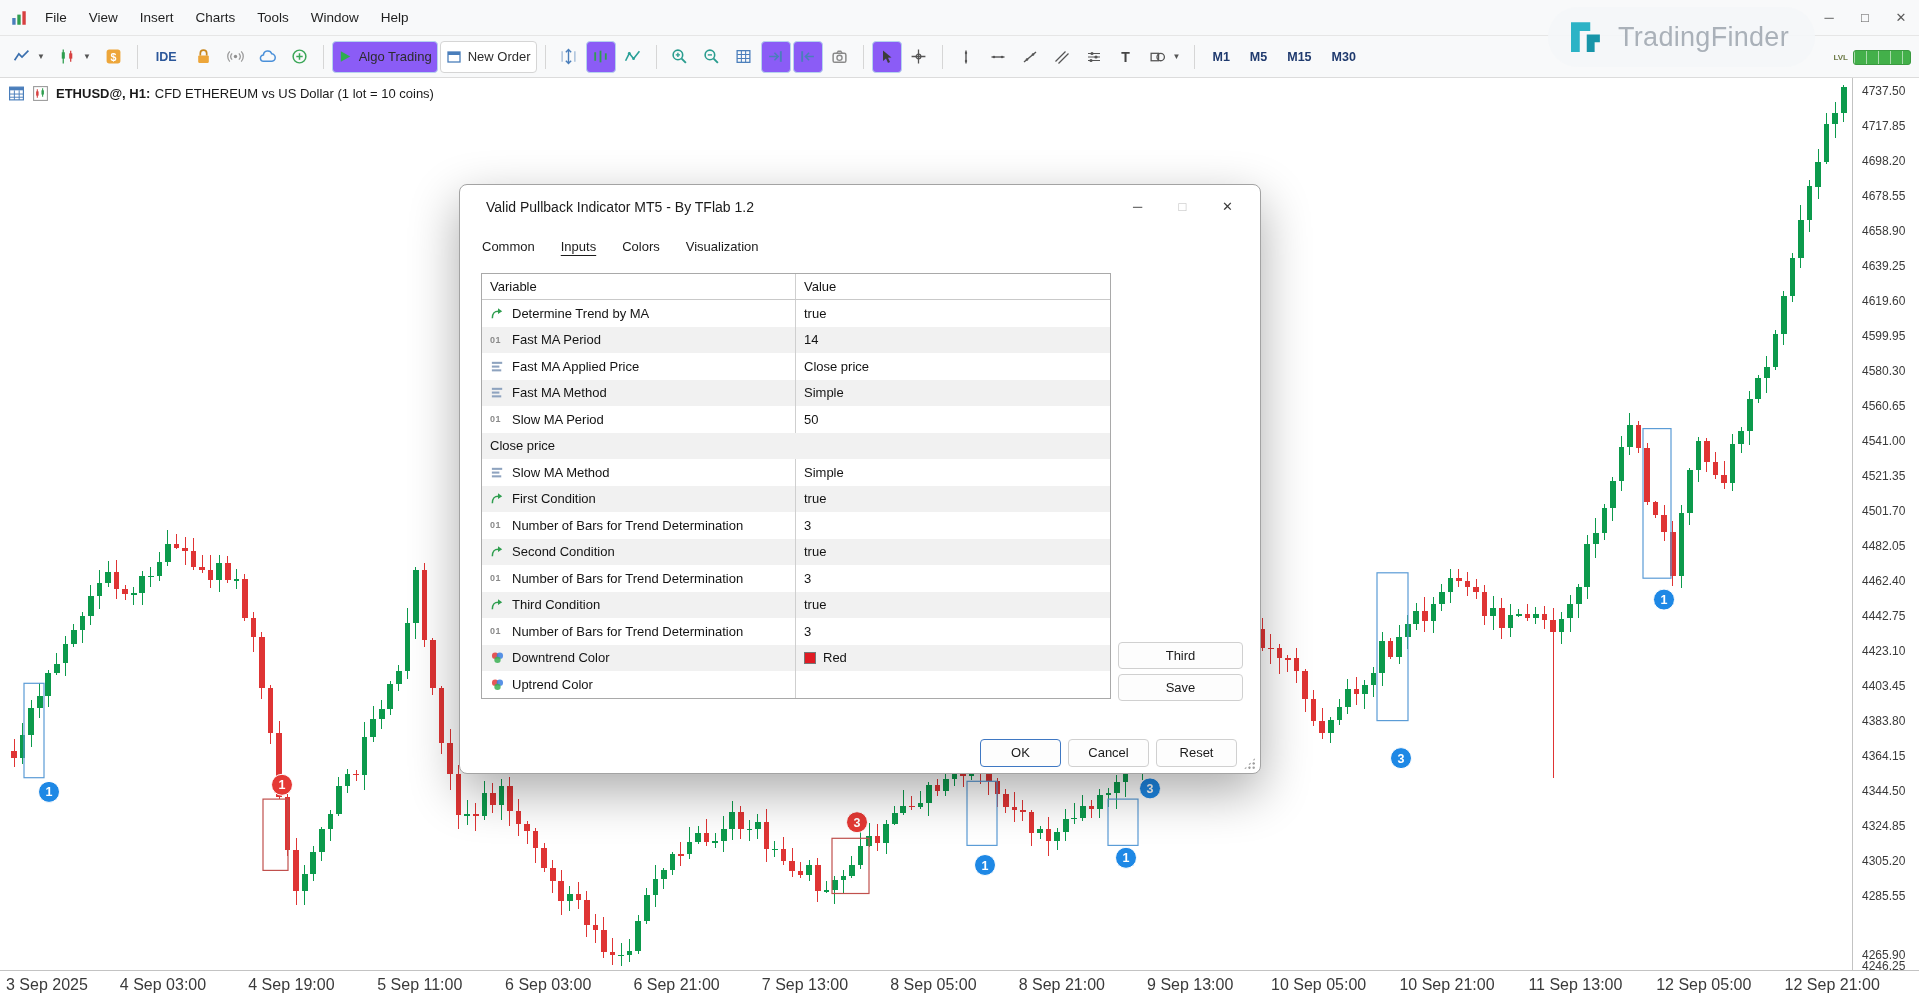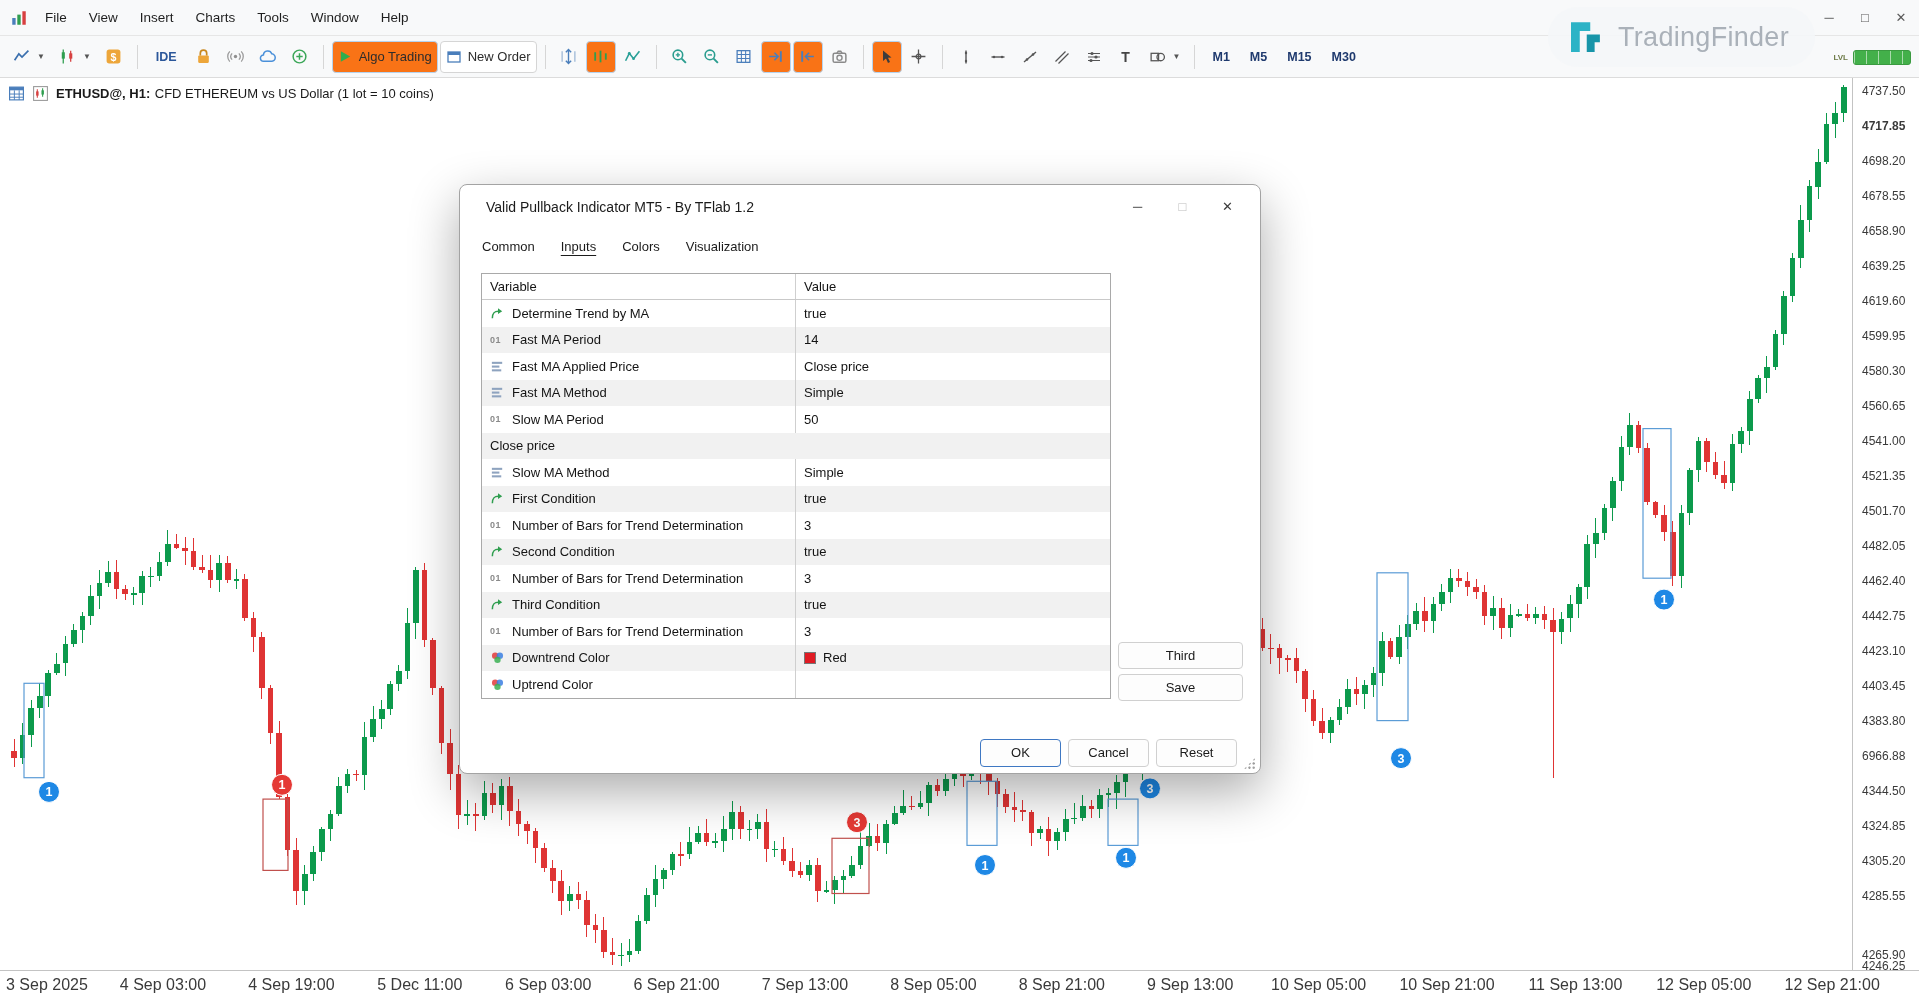--- a/index.html
+++ b/index.html
@@ -12,21 +12,21 @@
   .app-icon { width:18px; height:18px; margin:0 6px 0 2px; }
   .menu-item { padding:0 11px; font-size:13.5px; color:#1f1f1f; line-height:36px; cursor:default; }
   .win-controls { margin-left:auto; display:flex; }
   .win-btn { width:36px; text-align:center; color:#5a5a5a; font-size:13px; line-height:36px; }
 
   
   .toolbar { height:42px; background:#f8f9fa; border-bottom:1px solid #dcdcdc;
     display:flex; align-items:center; padding:0 6px; position:relative; }
   .tb-btn { height:32px; min-width:30px; display:flex; align-items:center; justify-content:center;
     gap:6px; border:1px solid transparent; border-radius:4px; margin:0 1px; font-size:13px; color:#2c2c2c; padding:0 5px; }
-  .tb-btn.active { background:#f97316; border-color:#b6d3ee; }
+  .tb-btn.active { background:#8b5cf6; border-color:#b6d3ee; }
   .tb-btn .lbl { white-space:nowrap; }
   .tb-sep { width:1px; height:24px; background:#d6d6d6; margin:0 7px; flex:0 0 1px; }
   .caret { font-size:8px; color:#555; margin-left:1px; }
   .tf-btn { font-weight:700; color:#1f3a6e; font-size:12.5px; padding:0 8px; }
   .ide-lbl { color:#2b579a; font-weight:700; font-size:12.5px; padding:0 4px; }
   .lvl-cluster { position:absolute; right:8px; top:0; height:42px; display:flex; align-items:center; gap:5px; z-index:50; }
   .lvl-txt { font-size:8px; color:#6d7a46; font-weight:700; }
   .battery { width:58px; height:15px; border-radius:3px; background:#43b04a;
     background-image:linear-gradient(90deg, rgba(255,255,255,.55) 1px, transparent 1px);
     background-size:12px 100%; border:1px solid #3a9a40; }
@@ -774,51 +774,51 @@
         <rect x="8.9" y="5" width="2.3" height="4" fill="#2f9e4f"></rect>
       </svg>
     <span>
       <span class="sym">ETHUSD@, H1:</span>
       <span class="desc">CFD ETHEREUM vs US Dollar (1 lot = 10 coins)</span>
     </span>
   </div>
 
   <div class="price-axis">
       <div class="plabel" style="top: 5px;">4737.50</div>
-      <div class="plabel" style="top: 40px; font-weight: bold;">4717.85</div>
+      <div class="plabel" style="top: 40px;">4717.85</div>
       <div class="plabel" style="top: 75px;">4698.20</div>
       <div class="plabel" style="top: 110px;">4678.55</div>
       <div class="plabel" style="top: 145px;">4658.90</div>
       <div class="plabel" style="top: 180px;">4639.25</div>
       <div class="plabel" style="top: 215px;">4619.60</div>
       <div class="plabel" style="top: 250px;">4599.95</div>
       <div class="plabel" style="top: 285px;">4580.30</div>
       <div class="plabel" style="top: 320px;">4560.65</div>
       <div class="plabel" style="top: 355px;">4541.00</div>
       <div class="plabel" style="top: 390px;">4521.35</div>
       <div class="plabel" style="top: 425px;">4501.70</div>
       <div class="plabel" style="top: 460px;">4482.05</div>
       <div class="plabel" style="top: 495px;">4462.40</div>
       <div class="plabel" style="top: 530px;">4442.75</div>
       <div class="plabel" style="top: 565px;">4423.10</div>
       <div class="plabel" style="top: 600px;">4403.45</div>
       <div class="plabel" style="top: 635px;">4383.80</div>
-      <div class="plabel" style="top: 670px;">6966.88</div>
+      <div class="plabel" style="top: 670px;">4364.15</div>
       <div class="plabel" style="top: 705px;">4344.50</div>
       <div class="plabel" style="top: 740px;">4324.85</div>
       <div class="plabel" style="top: 775px;">4305.20</div>
       <div class="plabel" style="top: 810px;">4285.55</div>
       <div class="plabel" style="top: 845px; margin-top: 24px;">4265.90</div>
       <div class="plabel" style="top: 880px;">4246.25</div>
     </div>
   <div class="time-axis">
       <div class="tlabel" style="left: 6px;">3 Sep 2025</div>
       <div class="tlabel" style="left: 163px; transform: translateX(-50%);">4 Sep 03:00</div>
       <div class="tlabel" style="left: 291.4px; transform: translateX(-50%);">4 Sep 19:00</div>
-      <div class="tlabel" style="left: 419.8px; transform: translateX(-50%);">5 Dec 11:00</div>
+      <div class="tlabel" style="left: 419.8px; transform: translateX(-50%);">5 Sep 11:00</div>
       <div class="tlabel" style="left: 548.2px; transform: translateX(-50%);">6 Sep 03:00</div>
       <div class="tlabel" style="left: 676.6px; transform: translateX(-50%);">6 Sep 21:00</div>
       <div class="tlabel" style="left: 805px; transform: translateX(-50%);">7 Sep 13:00</div>
       <div class="tlabel" style="left: 933.4px; transform: translateX(-50%);">8 Sep 05:00</div>
       <div class="tlabel" style="left: 1061.8px; transform: translateX(-50%);">8 Sep 21:00</div>
       <div class="tlabel" style="left: 1190.2px; transform: translateX(-50%);">9 Sep 13:00</div>
       <div class="tlabel" style="left: 1318.6px; transform: translateX(-50%);">10 Sep 05:00</div>
       <div class="tlabel" style="left: 1447px; transform: translateX(-50%);">10 Sep 21:00</div>
       <div class="tlabel" style="left: 1575.4px; transform: translateX(-50%);">11 Sep 13:00</div>
       <div class="tlabel" style="left: 1703.8px; transform: translateX(-50%);">12 Sep 05:00</div>

